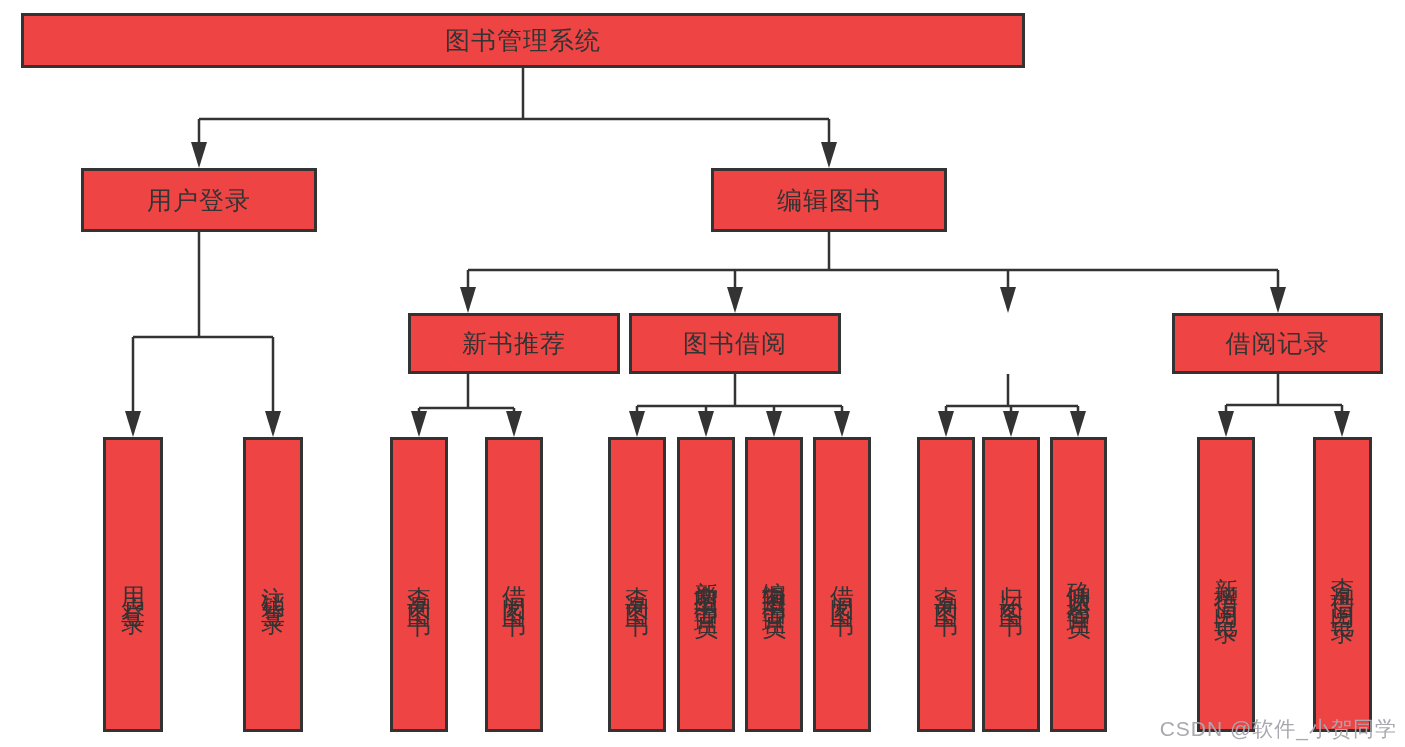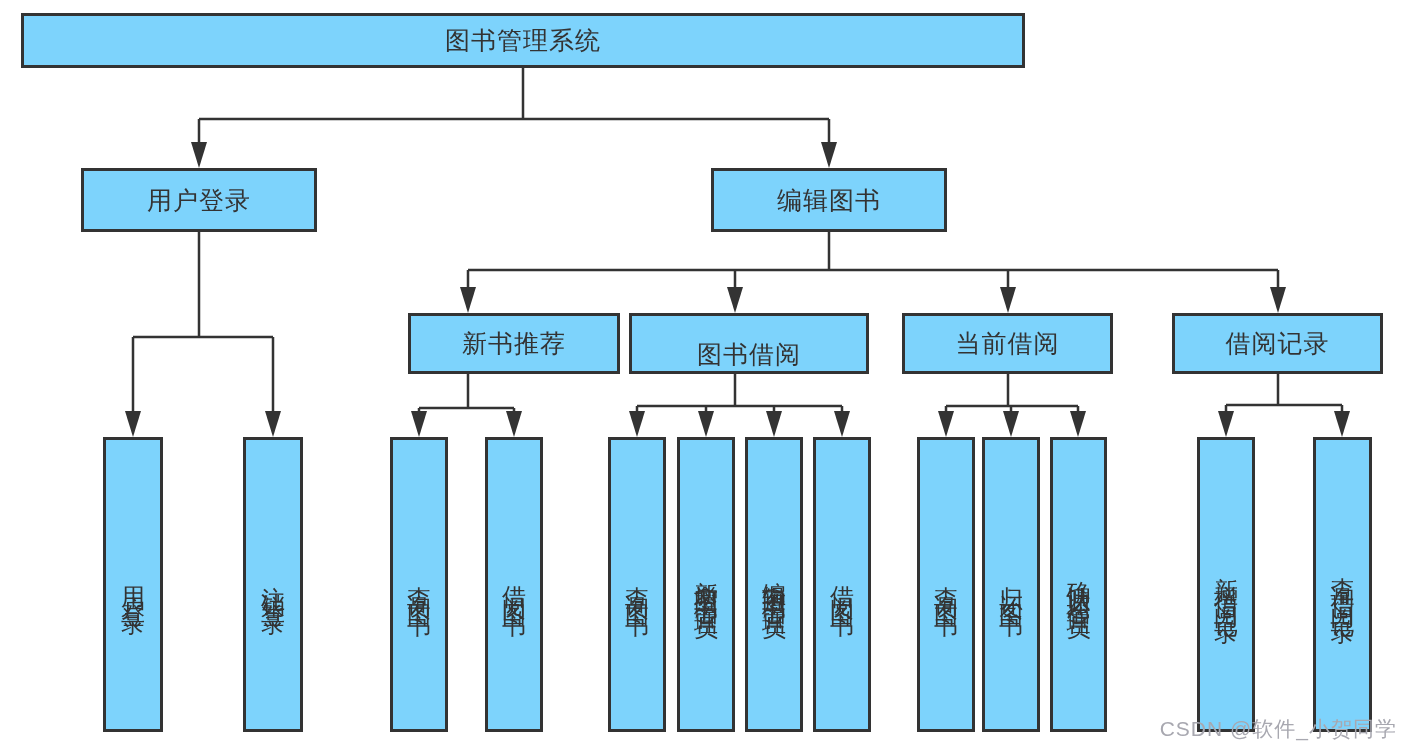--- a/index.html
+++ b/index.html
@@ -12,21 +12,21 @@
     overflow: hidden;
   }
   .connectors {
     position: absolute;
     left: 0; top: 0;
     width: 1405px; height: 747px;
     pointer-events: none;
   }
   .node {
     position: absolute;
-    background: #7dd3fc;
+    background: #ef4444;
     border: 3px solid #333333;
     box-sizing: border-box;
     display: flex;
     align-items: center;
     justify-content: center;
     color: #333333;
     font-size: 25px;
     letter-spacing: 1px;
     white-space: nowrap;
   }
@@ -40,21 +40,21 @@
     white-space: nowrap;
   }
   .leaf.long .vtext {
     letter-spacing: 5px;
   }
   
   .n-root   { left: 21px;   top: 13px;  width: 1004px; height: 55px; }
   .n-login  { left: 81px;   top: 168px; width: 236px;  height: 64px; }
   .n-mgmt   { left: 711px;  top: 168px; width: 236px;  height: 64px; }
   .n-newb   { left: 362px;  top: 313px; width: 212px;  height: 61px; margin-left: 46px; }
-  .n-borrow { left: 629px;  top: 313px; width: 240px;  height: 61px; align-items: flex-end; }
+  .n-borrow { left: 629px;  top: 313px; width: 212px;  height: 61px; }
   .n-curr   { left: 902px;  top: 313px; width: 211px;  height: 61px; }
   .n-rec    { left: 1172px; top: 313px; width: 211px;  height: 61px; }
   .lf { top: 437px; height: 295px; }
   .lf-a1 { left: 103px;  width: 60px; }
   .lf-a2 { left: 243px;  width: 60px; }
   .lf-b1 { left: 390px;  width: 58px; }
   .lf-b2 { left: 485px;  width: 58px; }
   .lf-c1 { left: 608px;  width: 58px; }
   .lf-c2 { left: 677px;  width: 58px; }
   .lf-c3 { left: 745px;  width: 58px; }
@@ -125,23 +125,20 @@
   <div class="node n-mgmt">
     <span>编辑图书</span>
   </div>
 
   <div class="node n-newb">
     <span>新书推荐</span>
   </div>
   <div class="node n-borrow">
     <span>图书借阅</span>
   </div>
-  <div class="node n-curr">
-    <span>当前借阅</span>
-  </div>
   <div class="node n-rec">
     <span>借阅记录</span>
   </div>
 
   <div class="node leaf lf lf-a1">
     <span class="vtext">用户登录</span>
   </div>
   <div class="node leaf lf lf-a2">
     <span class="vtext">注销登录</span>
   </div>

